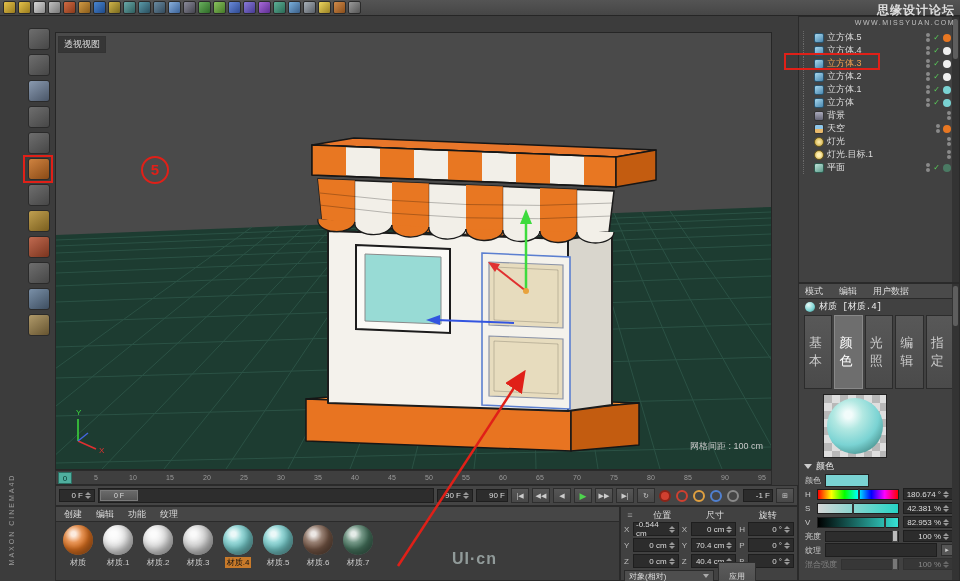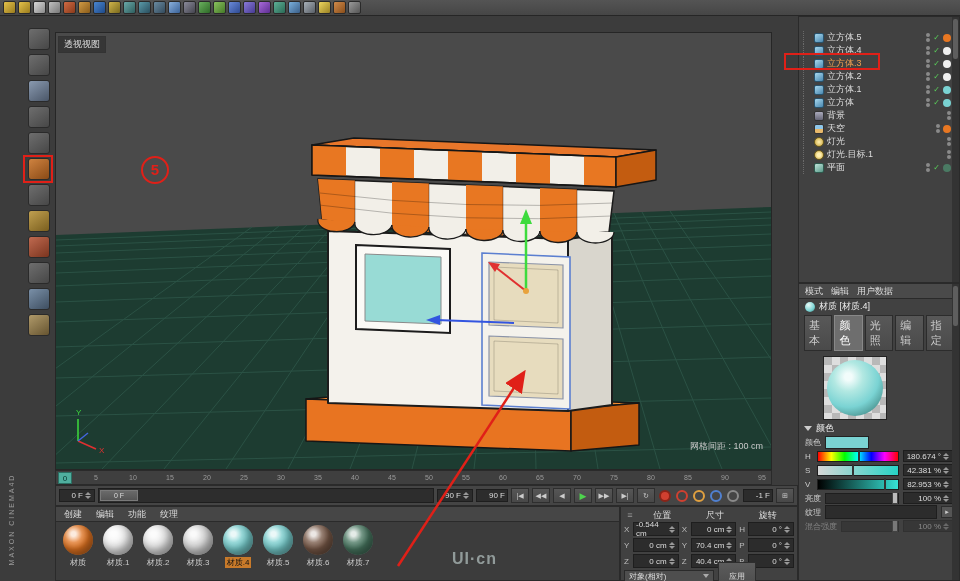--- a/index.html
+++ b/index.html
@@ -93,25 +93,25 @@
   .ocols{display:flex;align-items:center;gap:3px;padding-right:8px;}
   .dots{display:flex;flex-direction:column;gap:1px;}
   .dots i{width:4px;height:4px;border-radius:50%;background:#8a8a8a;display:block;}
   .ochk{color:#5ad05a;font-size:8px;}
   .chip{width:8px;height:8px;border-radius:50%;background:var(--c,transparent);}
   .vsb{position:absolute;right:0;top:0;width:7px;height:100%;background:#333;}
   .vsb i{display:block;margin:2px 1px;width:5px;height:40px;background:#5e5e5e;border-radius:2px;}
 
   #attrpanel{left:798px;top:283px;width:162px;height:298px;background:#414141;border:1px solid #2a2a2a;
              box-sizing:border-box;overflow:hidden;}
-  #attrmenu{height:14px;background:#4a4a4a;display:flex;gap:8px;align-items:center;padding:0 6px;color:#ddd;border-bottom:1px solid #2a2a2a;}
-  #attrtitle{display:flex;align-items:center;gap:4px;height:15px;padding:0 6px;color:#eee;}
+  #attrmenu{height:14px;background:#4a4a4a;display:flex;gap:16px;align-items:center;padding:0 6px;color:#ddd;border-bottom:1px solid #2a2a2a;}
+  #attrtitle{display:flex;align-items:center;gap:4px;height:15px;padding:0 6px;color:#eee;font-family:Liberation Mono, monospace;}
   .sphsm{width:10px;height:10px;border-radius:50%;background:radial-gradient(circle at 35% 30%,#eafaf8,#7ad3d3 60%,#357f7a);}
   #attrtabs{display:flex;gap:2px;padding:1px 5px 3px;}
-  .atab{background:linear-gradient(#585858,#4a4a4a);border:1px solid #2c2c2c;padding:2px 4px;color:#ccc;font-size:11px;}
+  .atab{background:linear-gradient(#585858,#4a4a4a);border:1px solid #2c2c2c;padding:18px 4px;color:#ccc;font-size:13px;}
   .atab.active{background:#6e6e6e;color:#fff;border-color:#888;}
   #prevwrap{padding:2px 0 2px 24px;}
   #preview{width:62px;height:62px;border:1px solid #222;
      background-color:#b8b8b8;
      background-image:linear-gradient(45deg,#dedede 25%,transparent 25%,transparent 75%,#dedede 75%),
                       linear-gradient(45deg,#dedede 25%,transparent 25%,transparent 75%,#dedede 75%);
      background-size:16px 16px;background-position:0 0,8px 8px;position:relative;}
   #prevsph{position:absolute;left:3px;top:3px;width:56px;height:56px;border-radius:50%;
      background:radial-gradient(circle at 38% 30%, #f2fcfb 0 7%, #b2e8e2 28%, #7ad3d3 58%, #2f6f6a 96%);}
   .asection{display:flex;align-items:center;gap:4px;height:13px;padding:0 5px;color:#eee;}
@@ -697,20 +697,24 @@
           <span>100 %</span>
           <b class="stp"></b>
         </span>
     </div>
     <div style="height:8px"></div>
     <div class="vsb">
         <i></i>
       </div>
   </div>
 
+  <div id="wm" class="abs">
+    <div class="l1">思缘设计论坛</div>
+    <div class="l2">WWW.MISSYUAN.COM</div>
+  </div>
   <div id="uicn" class="abs">UI·cn</div>
 
   <svg id="annot" class="abs">
     <defs>
       <marker id="arrowhead" markerWidth="9" markerHeight="8" refX="7" refY="4" orient="auto">
         <polygon points="0,0 9,4 0,8" fill="#e02018"></polygon>
       </marker>
     </defs>
     <line x1="398" y1="566" x2="523" y2="374" stroke="#e02018" stroke-width="2.5" marker-end="url(#arrowhead)"></line>
     <circle cx="155" cy="170" r="13" fill="none" stroke="#e02018" stroke-width="2"></circle>

